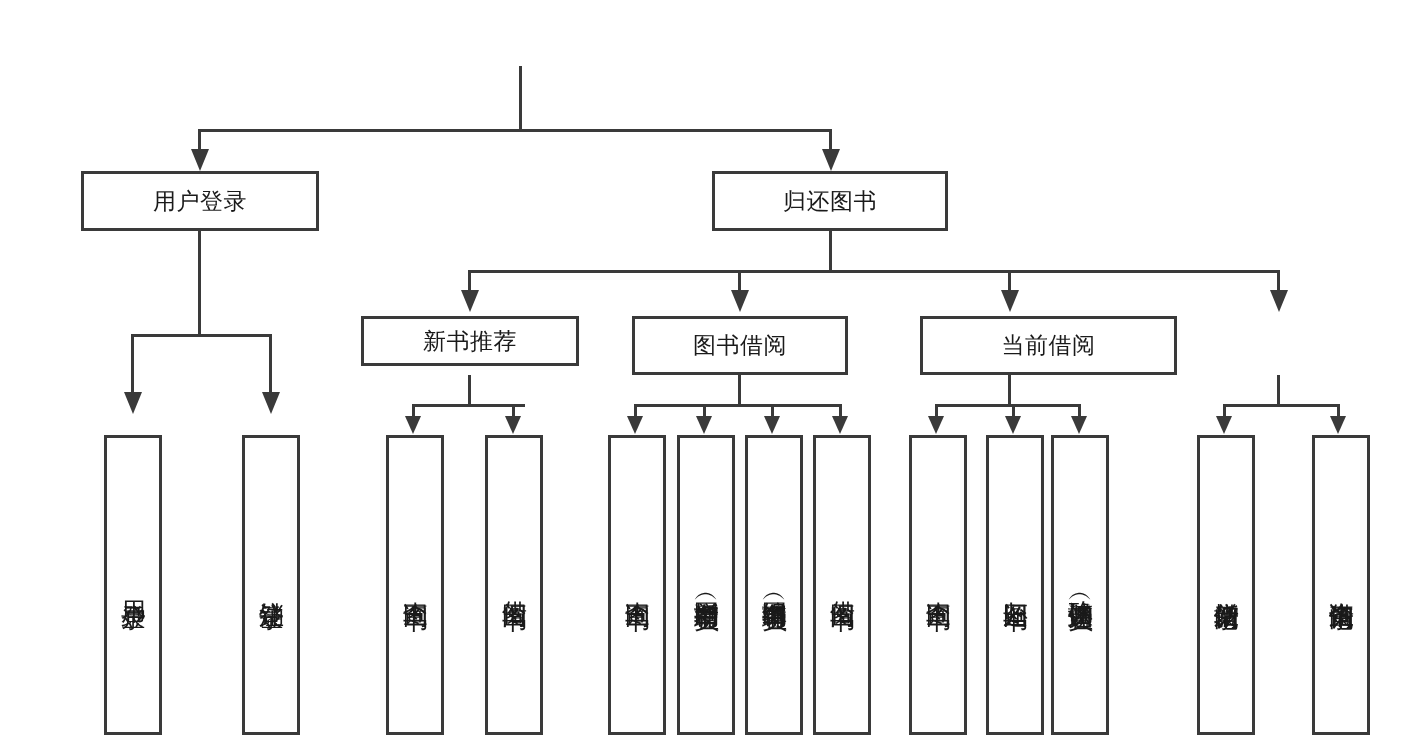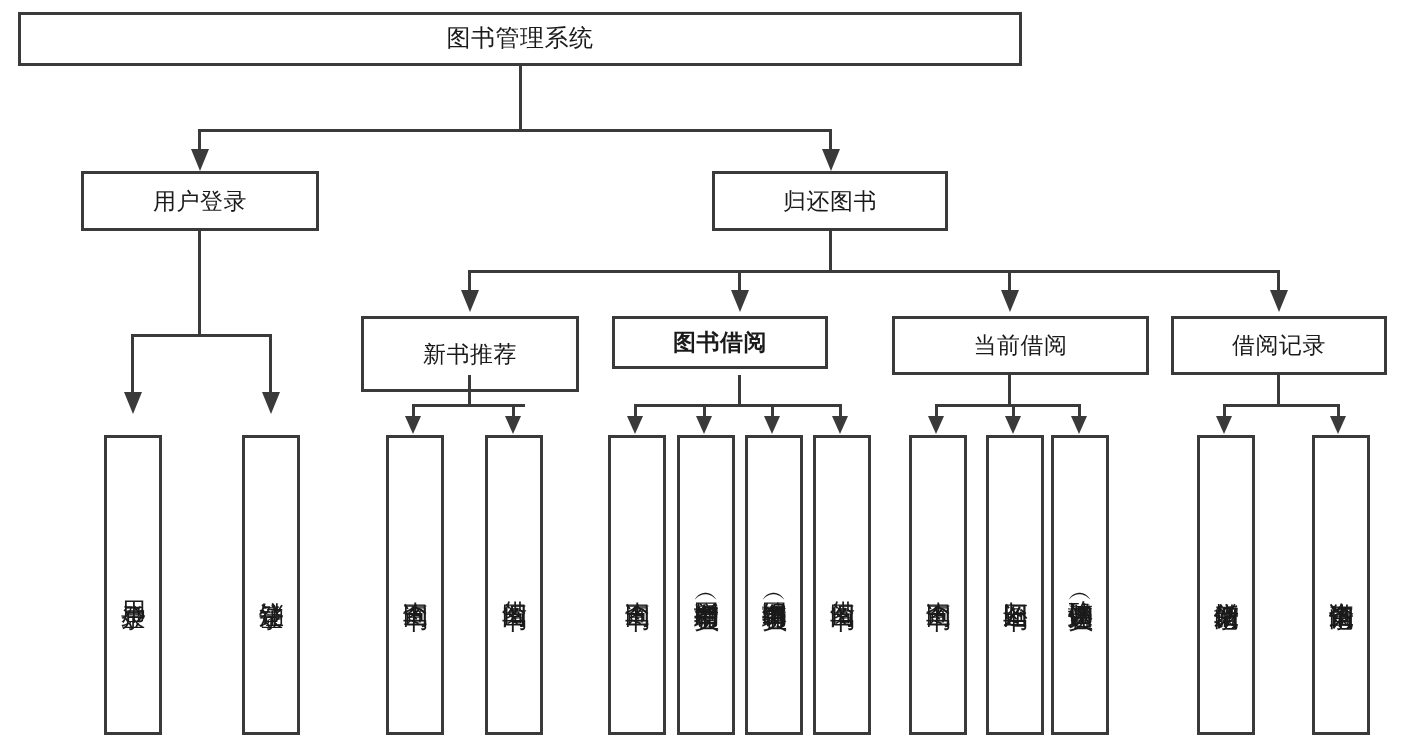--- a/index.html
+++ b/index.html
@@ -37,23 +37,23 @@
   }
   
   #root-node { left: 18px; top: 12px; width: 1004px; height: 54px; border-width: 3px; }
   #root-node .node-label { font-size: 24px; }
 
   
   #node-user-login  { left: 81px;  top: 171px; width: 238px; height: 60px; }
   #node-book-manage { left: 712px; top: 171px; width: 236px; height: 60px; }
 
   
-  #node-new-book-rec   { left: 361px;  top: 316px; width: 218px; height: 76px; }
-  #node-book-borrow    { left: 612px;  top: 316px; width: 216px; height: 53px; font-weight: bold; }
-  #node-current-borrow { left: 892px;  top: 316px; width: 257px; height: 59px; text-align: right; }
+  #node-new-book-rec   { left: 361px;  top: 316px; width: 218px; height: 50px; }
+  #node-book-borrow    { left: 632px;  top: 316px; width: 216px; height: 59px; }
+  #node-current-borrow { left: 920px;  top: 316px; width: 257px; height: 59px; text-align: right; }
   #node-borrow-record  { left: 1171px; top: 316px; width: 216px; height: 59px; }
 
   
   .leaf {
     position: absolute;
     box-sizing: border-box;
     background: #ffffff;
     border: 3px solid #3a3a3a;
     top: 435px;
     height: 300px;
@@ -124,23 +124,20 @@
     letter-spacing: 1px;
     white-space: nowrap;
     font-family: "DejaVu Sans", "Liberation Sans", sans-serif;
   }
 </style>
 </head>
 <body>
 
 <div id="canvas">
 
-  <div class="node" id="root-node">
-    <span class="node-label">图书管理系统</span>
-  </div>
 
   <div class="node" id="node-user-login">
     <span class="node-label">用户登录</span>
   </div>
 
   <div class="node" id="node-book-manage">
     <span class="node-label">归还图书</span>
   </div>
 
   <div class="node" id="node-new-book-rec">
@@ -148,23 +145,20 @@
   </div>
 
   <div class="node" id="node-book-borrow">
     <span class="node-label">图书借阅</span>
   </div>
 
   <div class="node" id="node-current-borrow">
     <span class="node-label">当前借阅</span>
   </div>
 
-  <div class="node" id="node-borrow-record">
-    <span class="node-label">借阅记录</span>
-  </div>
 
   <div class="leaf" id="leaf-user-login">
     <span class="node-label">用户登录</span>
   </div>
   <div class="leaf" id="leaf-user-logout">
     <span class="node-label">注销登录</span>
   </div>
 
   <div class="leaf" id="leaf-nbr-query">
     <span class="node-label">查询图书</span>

